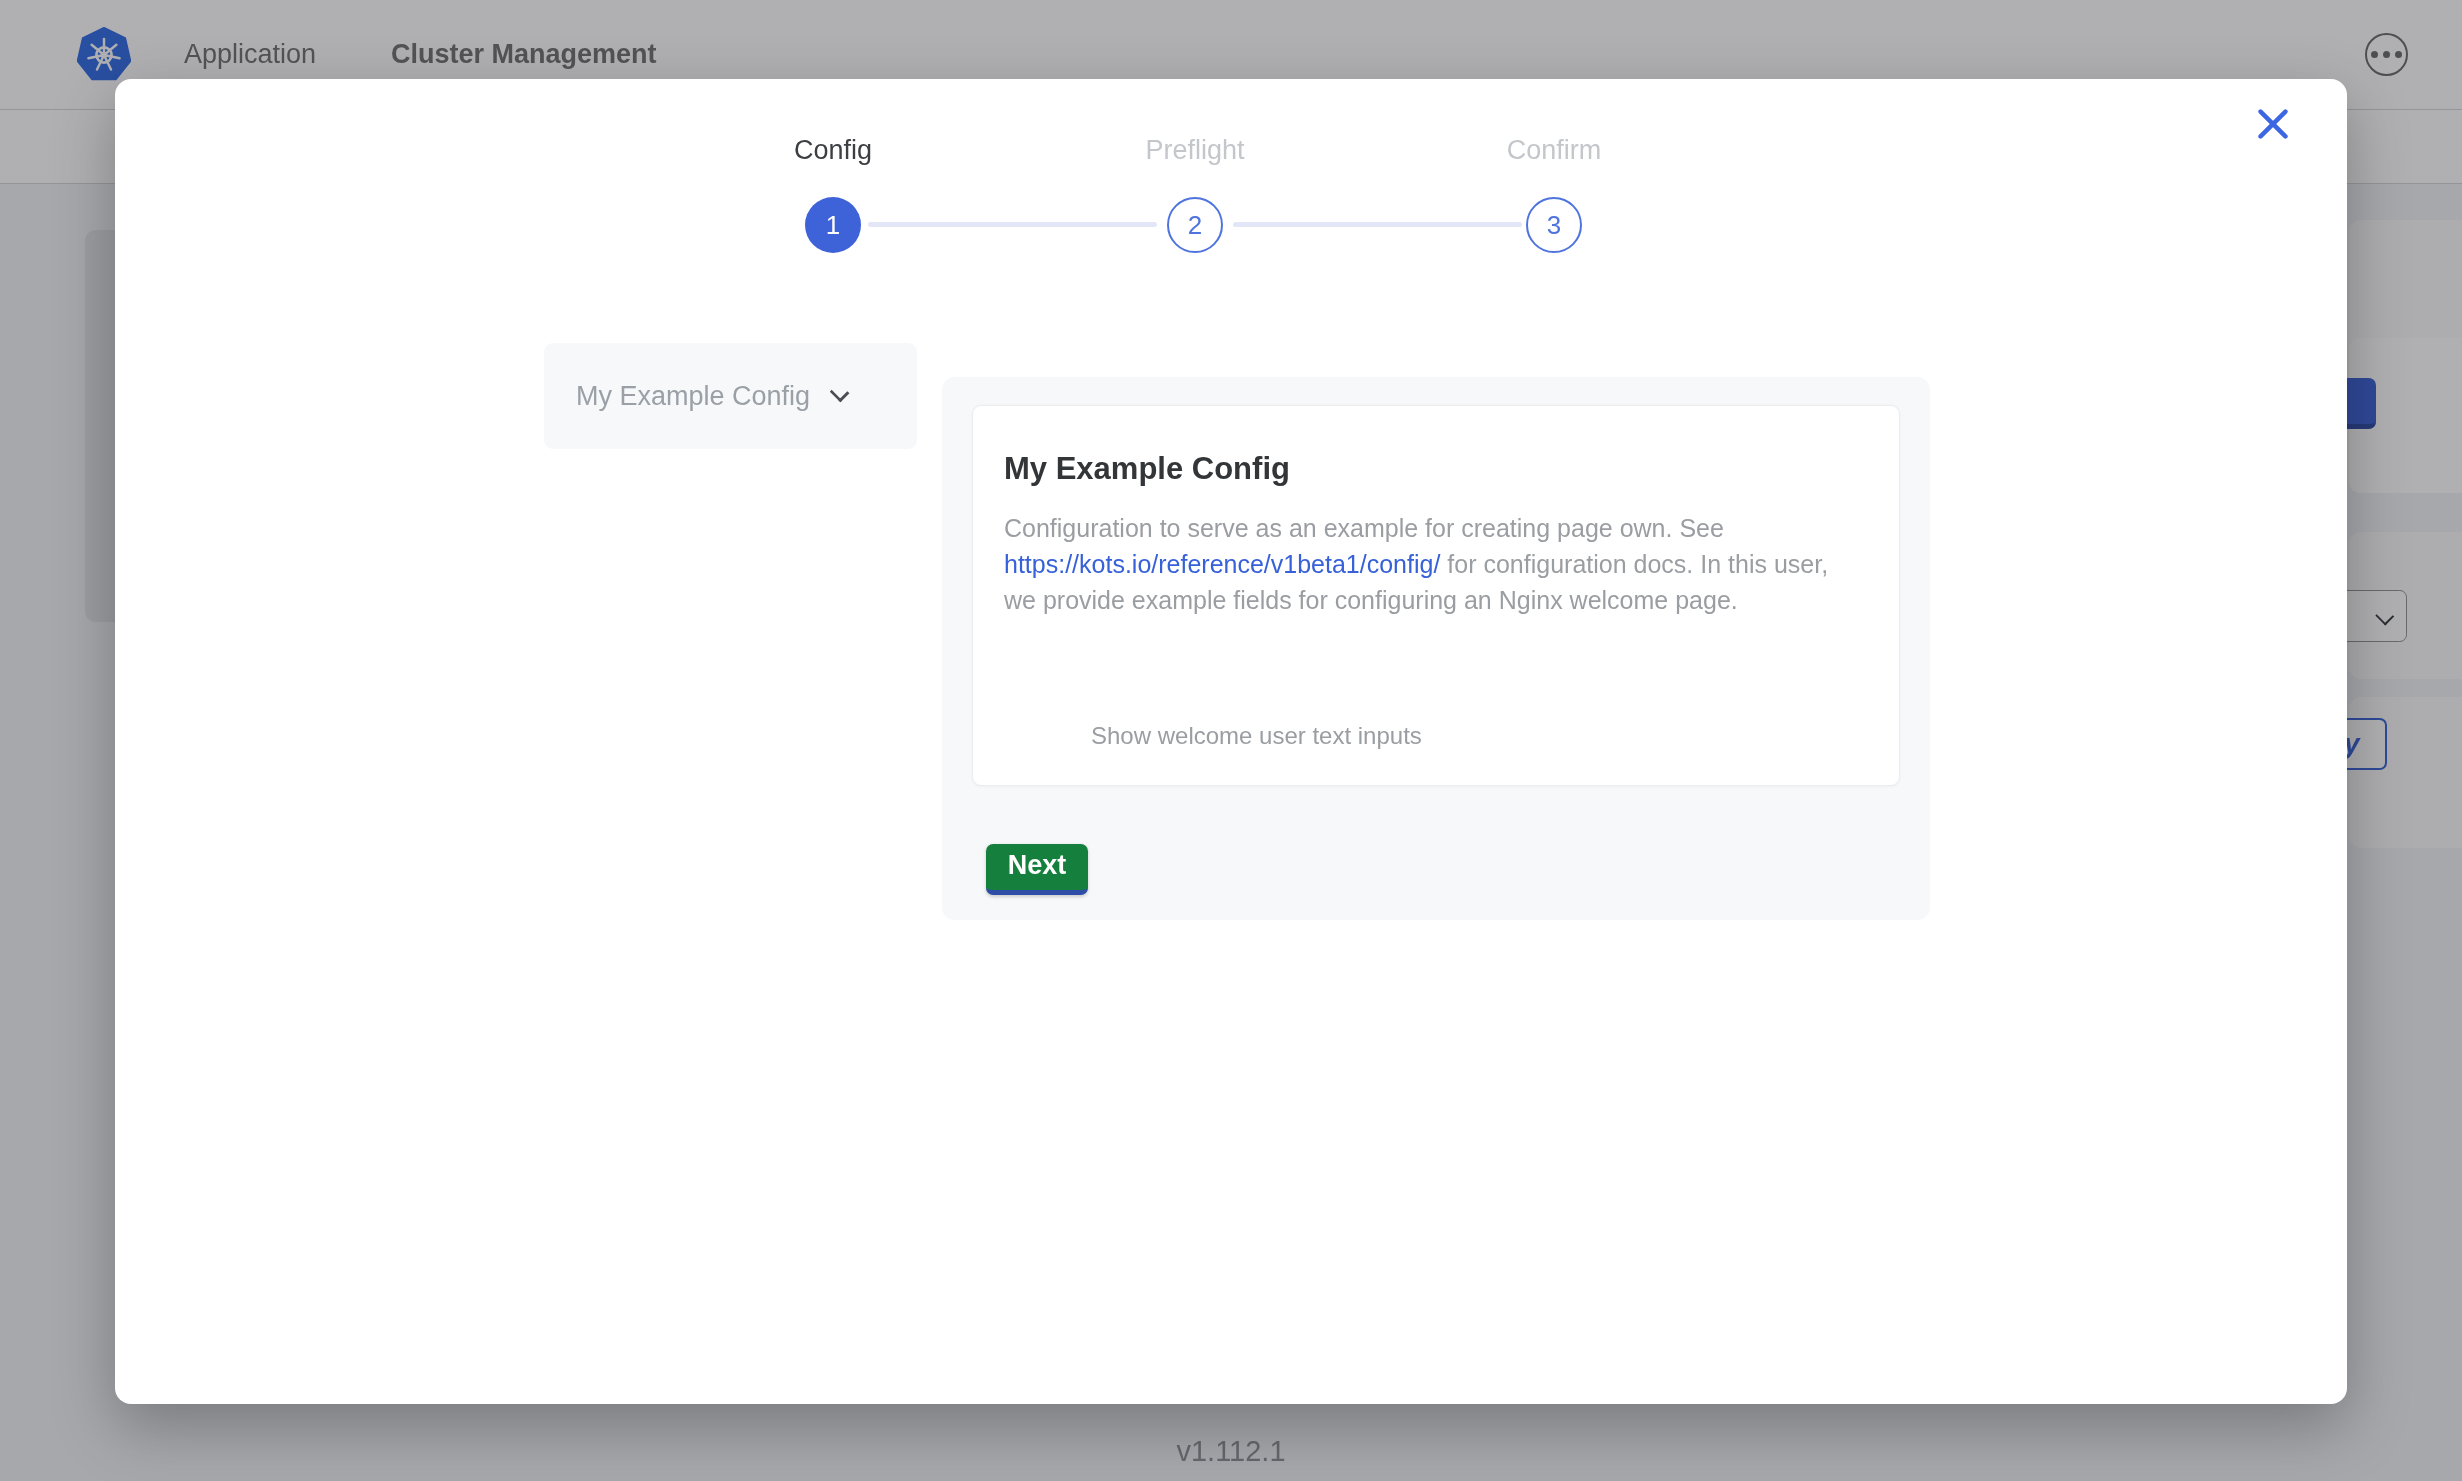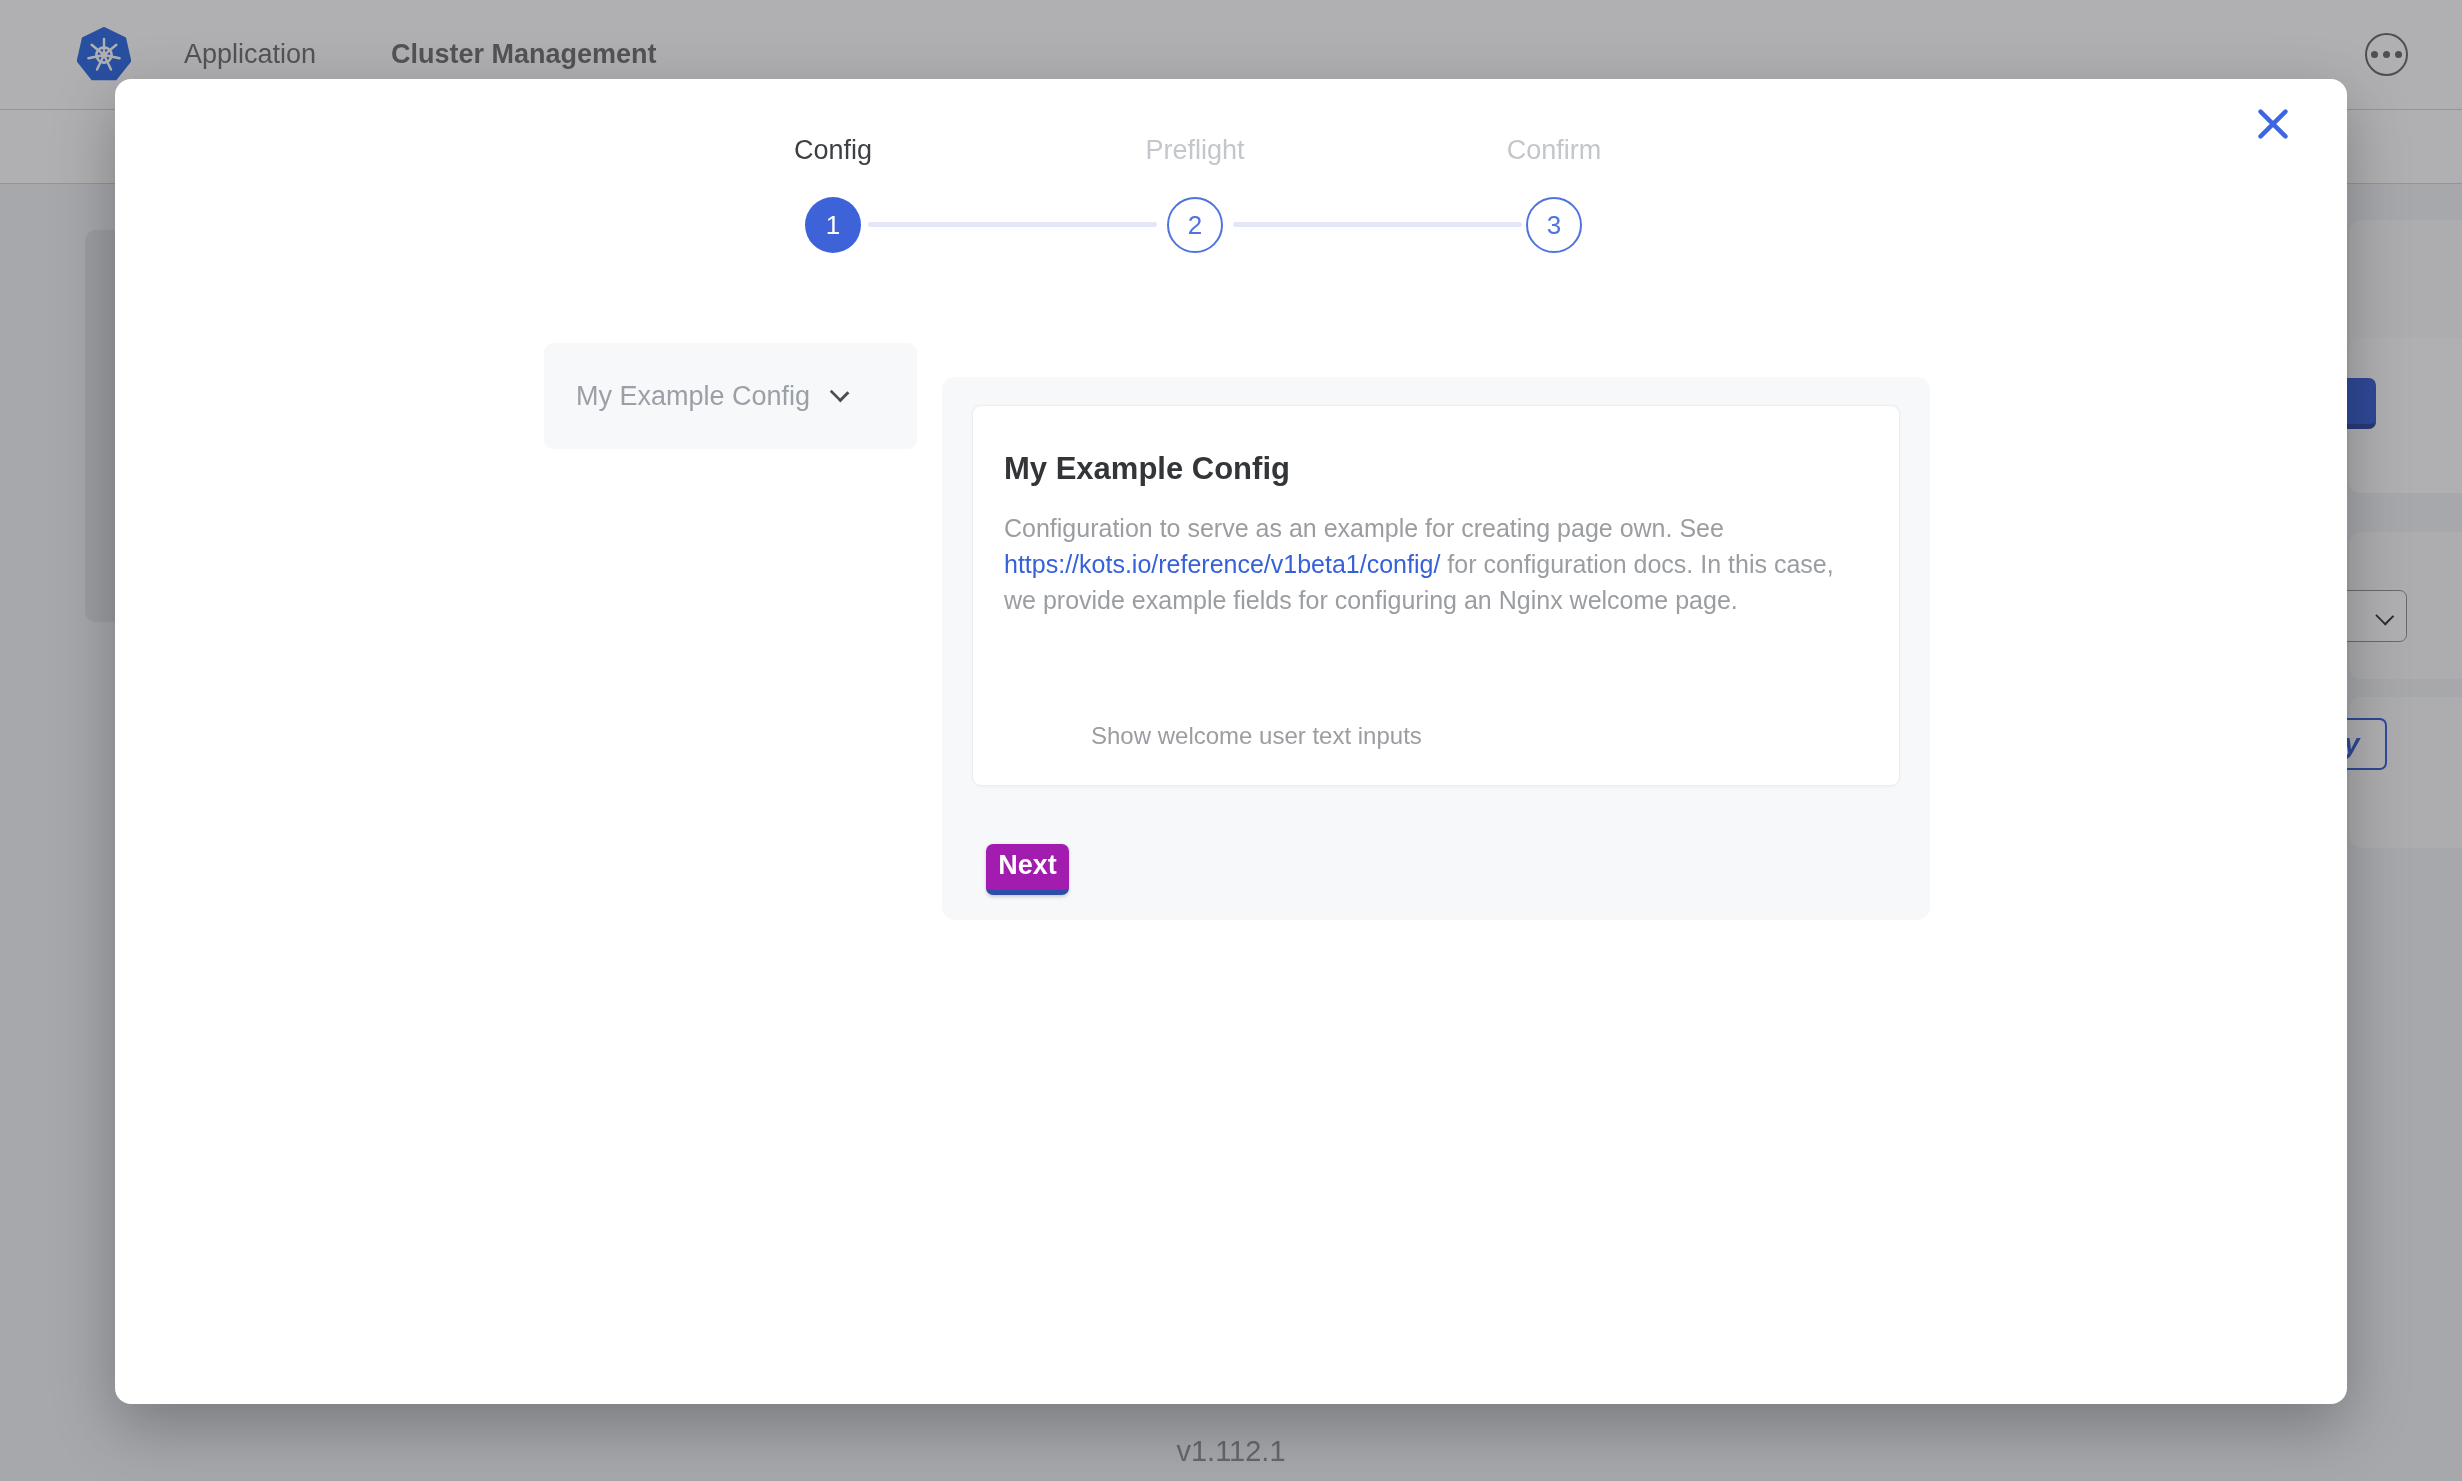--- a/index.html
+++ b/index.html
@@ -115,22 +115,22 @@
     width:31px; height:31px; border:2.7px solid #7f8489; border-radius:6.3px; background:#ffffff; cursor:pointer;
   }
   .checkbox-label { margin-left:18px; font-size:27px; font-weight:700; color:#303336; }
   .badge {
     margin-left:14.4px; background:#e9f8f0; color:#4fb97f; font-size:23.4px;
     padding:7.2px 12.6px; border-radius:5.4px;
   }
   .checkbox-help { position:absolute; left:118px; top:316px; font-size:24px; color:#9a9da1; }
 
   .next-btn {
-    position:absolute; left:44px; top:467px; width:83px; height:51px;
-    background:#a21caf; border:none; border-radius:7.2px; border-bottom:5.4px solid #2e4da6;
+    position:absolute; left:44px; top:467px; width:102px; height:51px;
+    background:#15803d; border:none; border-radius:7.2px; border-bottom:5.4px solid #2e4da6;
     color:#ffffff; font-size:27px; font-weight:700; font-family:"Liberation Sans", sans-serif;
     cursor:pointer; box-shadow:0 1.8px 3.6px rgba(0,0,0,0.18);
     display:flex; align-items:center; justify-content:center; padding-bottom:3.6px;
   }
 </style>
 </head>
 <body>
 
 <div class="nav">
   <svg class="logo" viewBox="0 0 100 104">
@@ -199,21 +199,21 @@
 
   <div class="group-select">
     <span class="txt">My Example Config</span>
     <span class="chev"></span>
   </div>
 
   <div class="panel">
     <div class="config-card">
       <div class="config-title">My Example Config</div>
       <div class="config-desc">
-        <span>Configuration to serve as an example for creating page own. See </span><a>https://kots.io/reference/v1beta1/config/</a><span> for configuration docs. In this case, we provide example fields for configuring an Nginx welcome page.</span>
+        <span>Configuration to serve as an example for creating page own. See </span><a>https://kots.io/reference/v1beta1/config/</a><span> for configuration docs. In this user, we provide example fields for configuring an Nginx welcome page.</span>
       </div>
       <div class="checkbox-help">Show welcome user text inputs</div>
     </div>
     <button class="next-btn">Next</button>
   </div>
 
 </div>
 
 
 </body></html>

